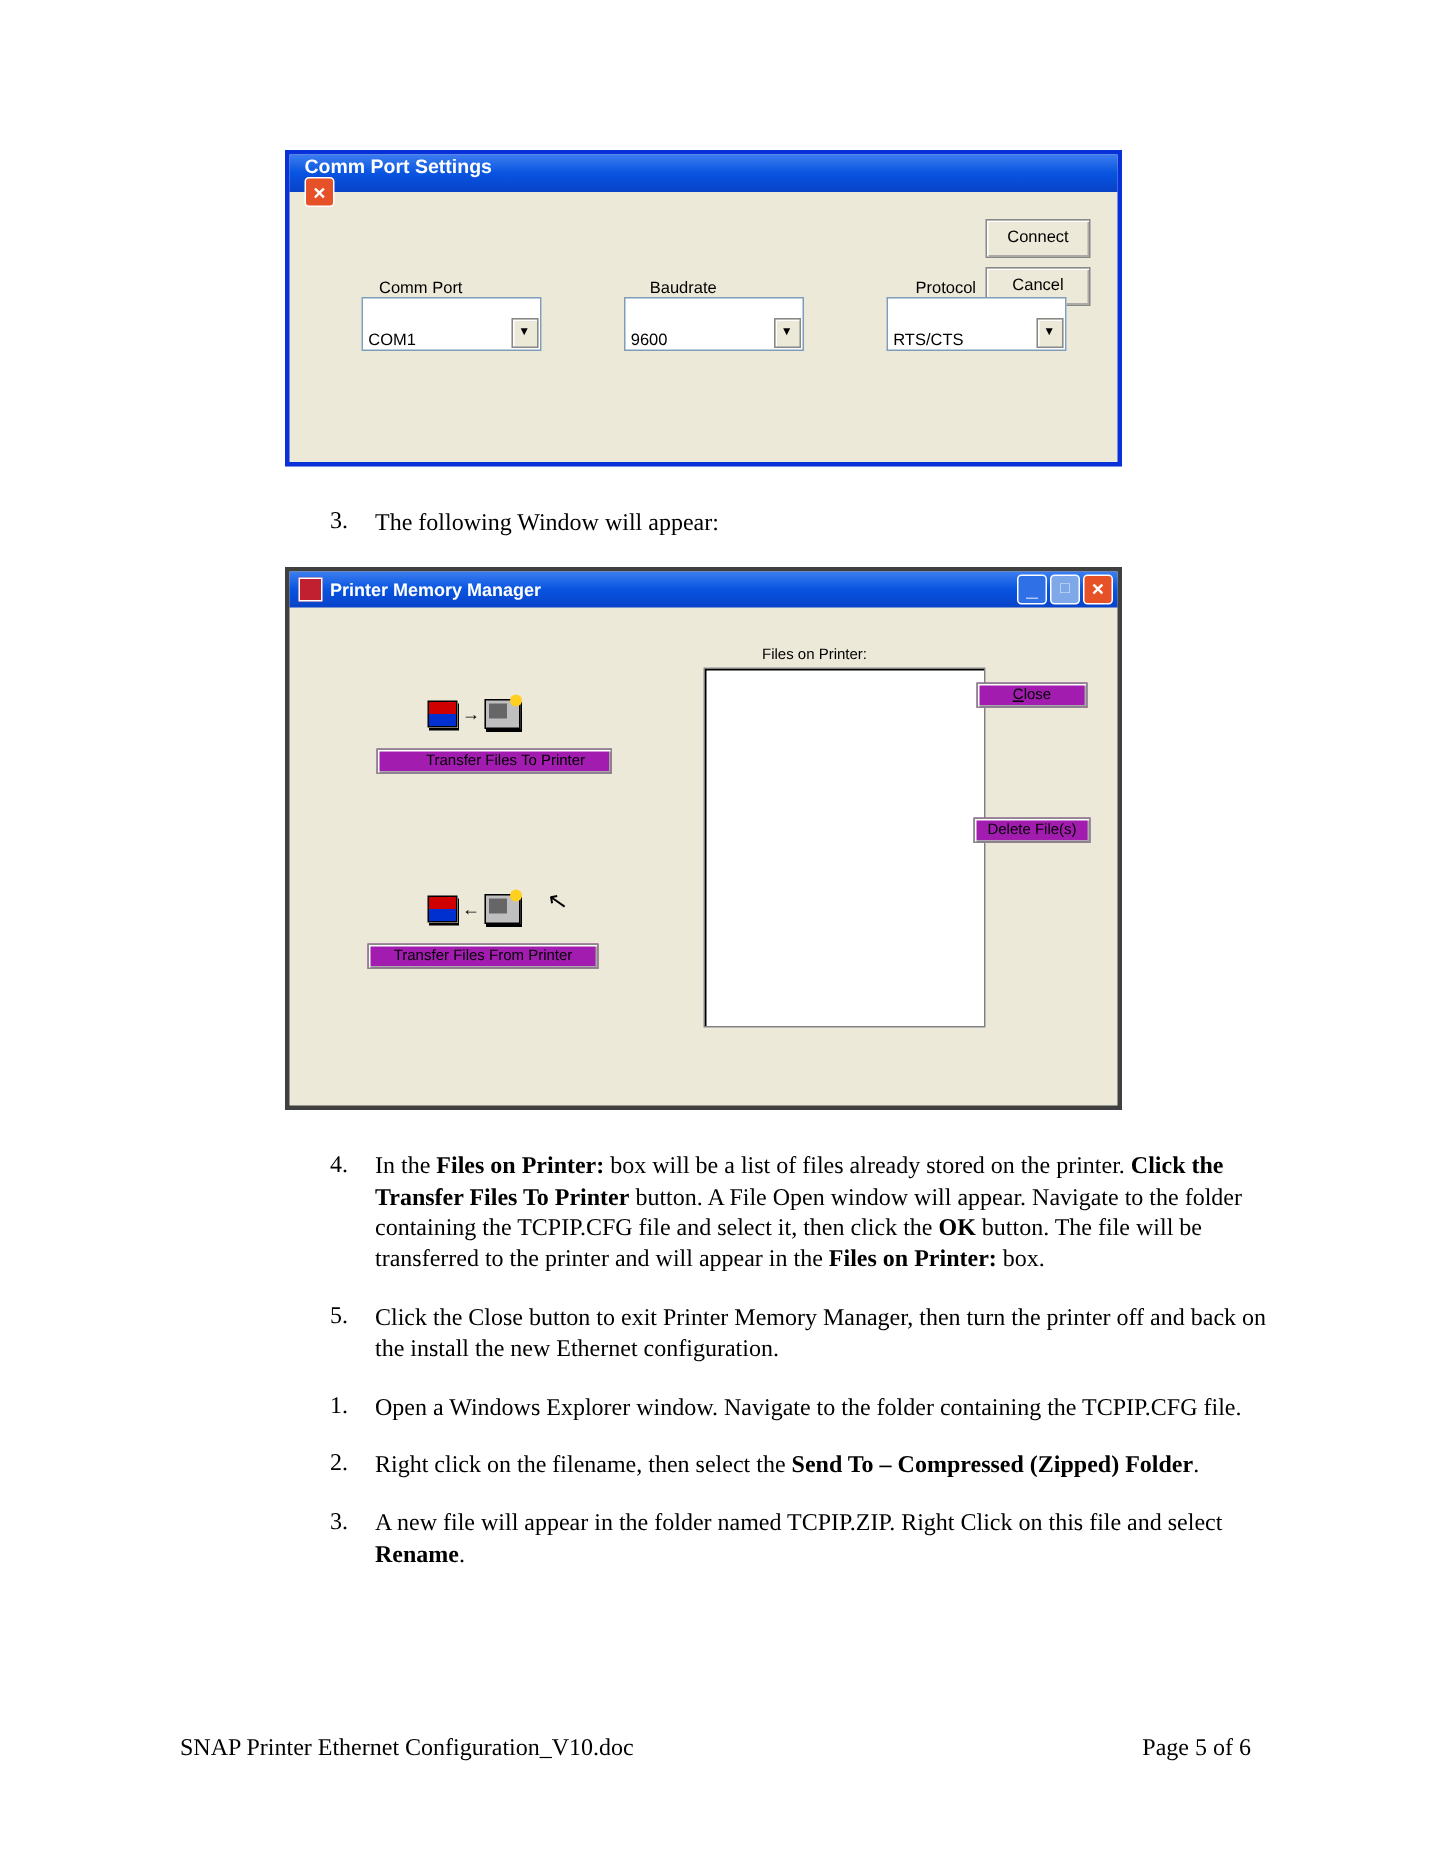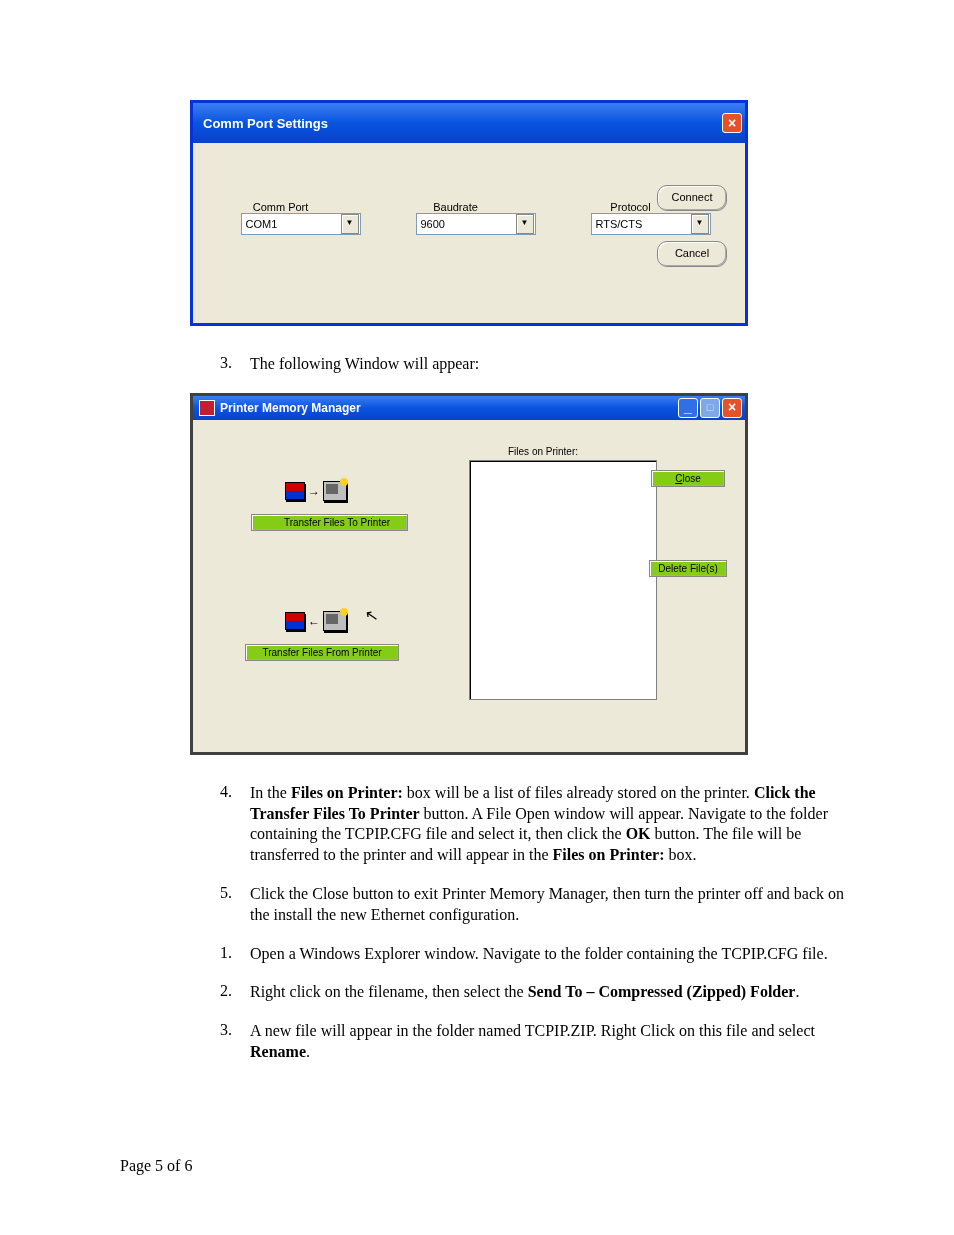--- a/index.html
+++ b/index.html
@@ -22,29 +22,29 @@
     margin-left: 50px;
   }
   
   .dlg1 {
     width: 552px;
     border: 3px solid #0831d9;
     background: #ece9d8;
     margin-bottom: 28px;
   }
   .titlebar1 {
-    height: 40px;
+    height: 25px;
     background: linear-gradient(to bottom, #3c7ef0 0%, #0854e0 50%, #0842c8 100%);
     display: flex;
-    align-items: center;
     padding: 0 3px 0 10px;
     color: #fff;
     font-family: Tahoma, sans-serif;
     font-size: 13px;
     font-weight: bold;
+    flex-direction: column;
   }
   .titlebar1 .spacer { flex: 1; }
   .close-x {
     width: 20px; height: 20px;
     background: #e75128;
     border: 1px solid #fff;
     border-radius: 3px;
     color: #fff;
     font-family: Arial, sans-serif;
     font-weight: bold;
@@ -67,51 +67,50 @@
     top: 18px;
     display: flex;
     flex-direction: column;
     gap: 6px;
   }
   .btn-classic {
     min-width: 68px;
     height: 24px;
     background: #ece9d8;
     border: 1px solid #888;
-    border-radius: 10px;
+    border-radius: 0;
     box-shadow: inset 1px 1px 0 #fff, inset -1px -1px 0 #aaa;
     font-family: Tahoma, sans-serif;
     font-size: 11px;
     text-align: center;
     line-height: 22px;
     cursor: pointer;
-    margin-top: 24px;
   }
   .dlg1-cols {
     position: absolute;
     left: 20px;
     top: 58px;
     display: flex;
     gap: 40px;
   }
   .col {
     display: flex;
     flex-direction: column;
     align-items: center;
     width: 135px;
   }
   .col .label { font-size: 11px; }
   .combo {
     width: 120px;
-    height: 22px;
+    height: 36px;
     background: #fff;
     border: 1px solid #7f9db9;
     box-sizing: border-box;
     display: flex;
-    align-items: center;
+    align-items: flex-end;
     font-family: Tahoma, sans-serif;
     font-size: 11px;
     margin-left: 40px;
   }
   .combo span { flex: 1; padding: 0 4px; }
   .combo .dd {
     width: 16px;
     height: 18px;
     margin: 1px;
     background: #ece9d8;
@@ -173,21 +172,21 @@
   .winbtn.min { background: #2f70e6; color: #fff; font-size: 14px; }
   .winbtn.max { background: #7fa8e8; color: #d8e4f5; font-size: 11px; }
   .winbtn.close2 { background: #e75128; color: #fff; font-size: 14px; }
   .dlg2-body {
     position: relative;
     height: 332px;
     font-size: 10px;
   }
   .tb-btn {
     position: absolute;
-    background: #84cc16;
+    background: #a21caf;
     border: 1px solid #888;
     box-shadow: inset 1px 1px 0 #fff, inset -1px -1px 0 #aaa;
     font-size: 10px;
     text-align: center;
     padding: 2px 6px;
     cursor: pointer;
   }
   .tb-btn.t1 { left: 58px; top: 94px; width: 128px; padding-left: 21px; }
   .tb-btn.t2 { left: 52px; top: 224px; width: 140px; text-align: center; }
   .tb-btn.cls { right: 20px; top: 50px; width: 60px; }
@@ -384,15 +383,16 @@
     <div class="step">
       <div class="num">3.</div>
       <div class="txt">
         <span>A new file will appear in the folder named TCPIP.ZIP. Right Click on this file and select </span><span class="bold">Rename</span><span>.</span>
       </div>
     </div>
 
   </div>
 
   <div class="footer">
+    <span>SNAP Printer Ethernet Configuration_V10.doc</span>
     <span>Page 5 of 6</span>
   </div>
 </div>
 
 </body></html>

